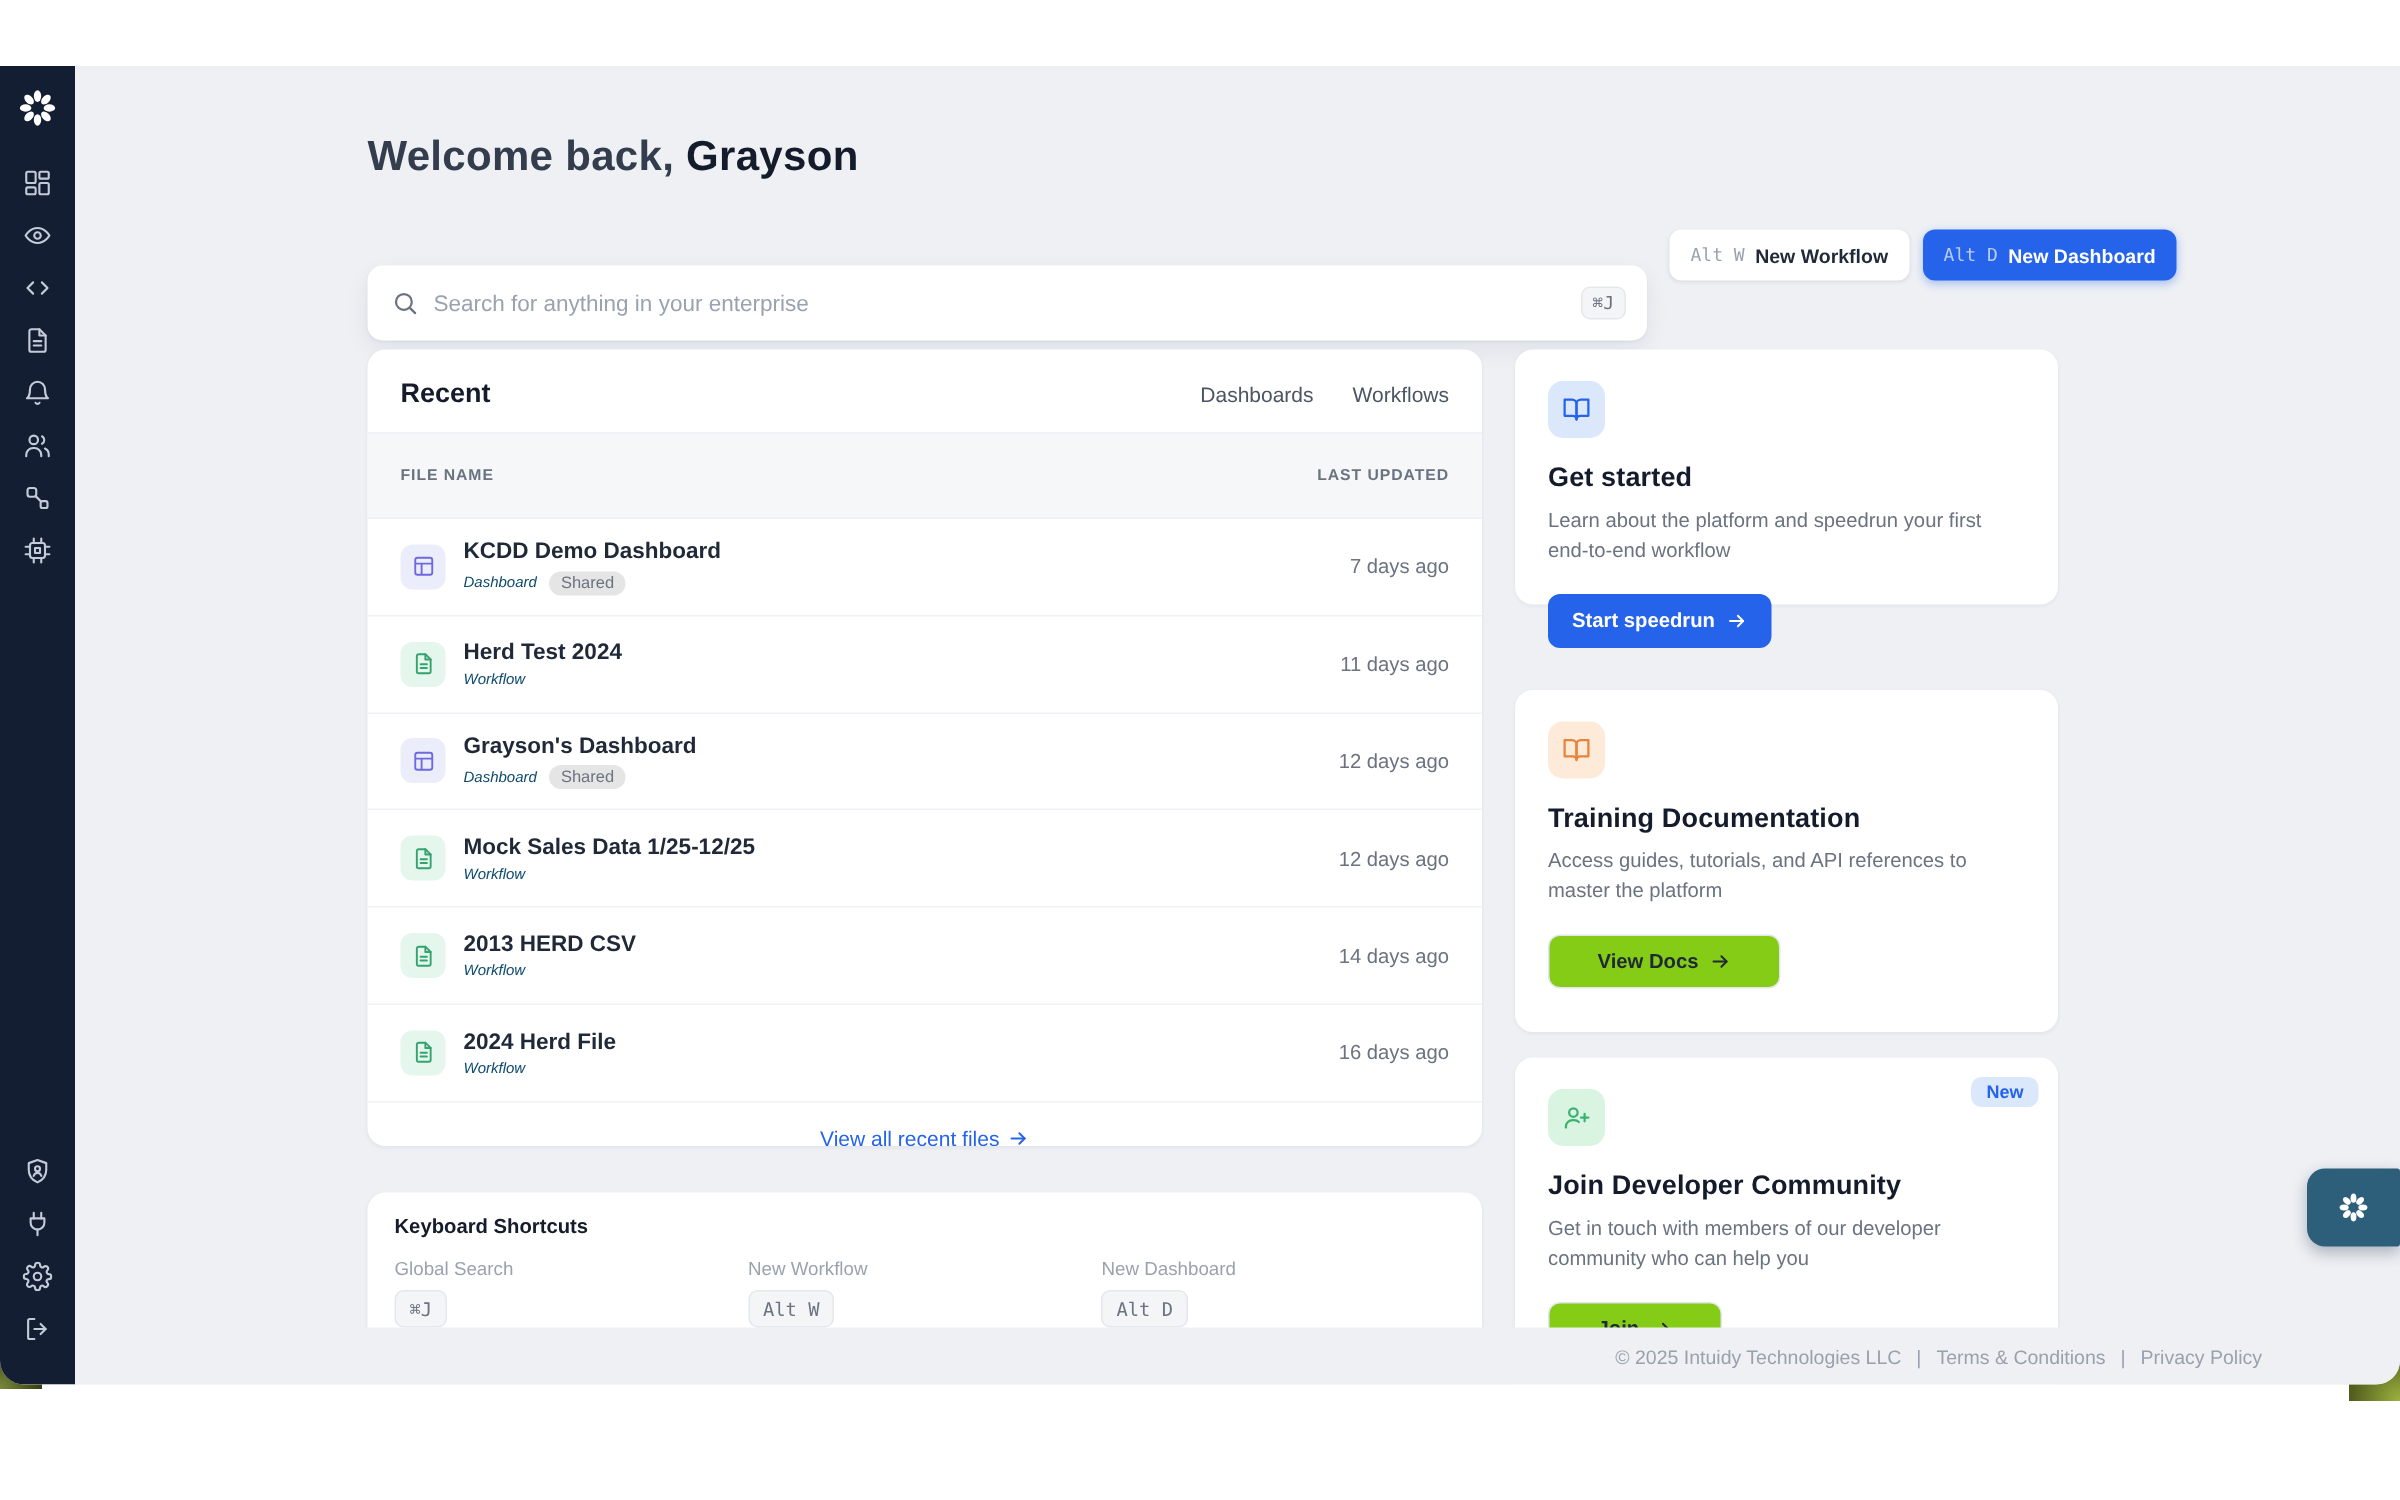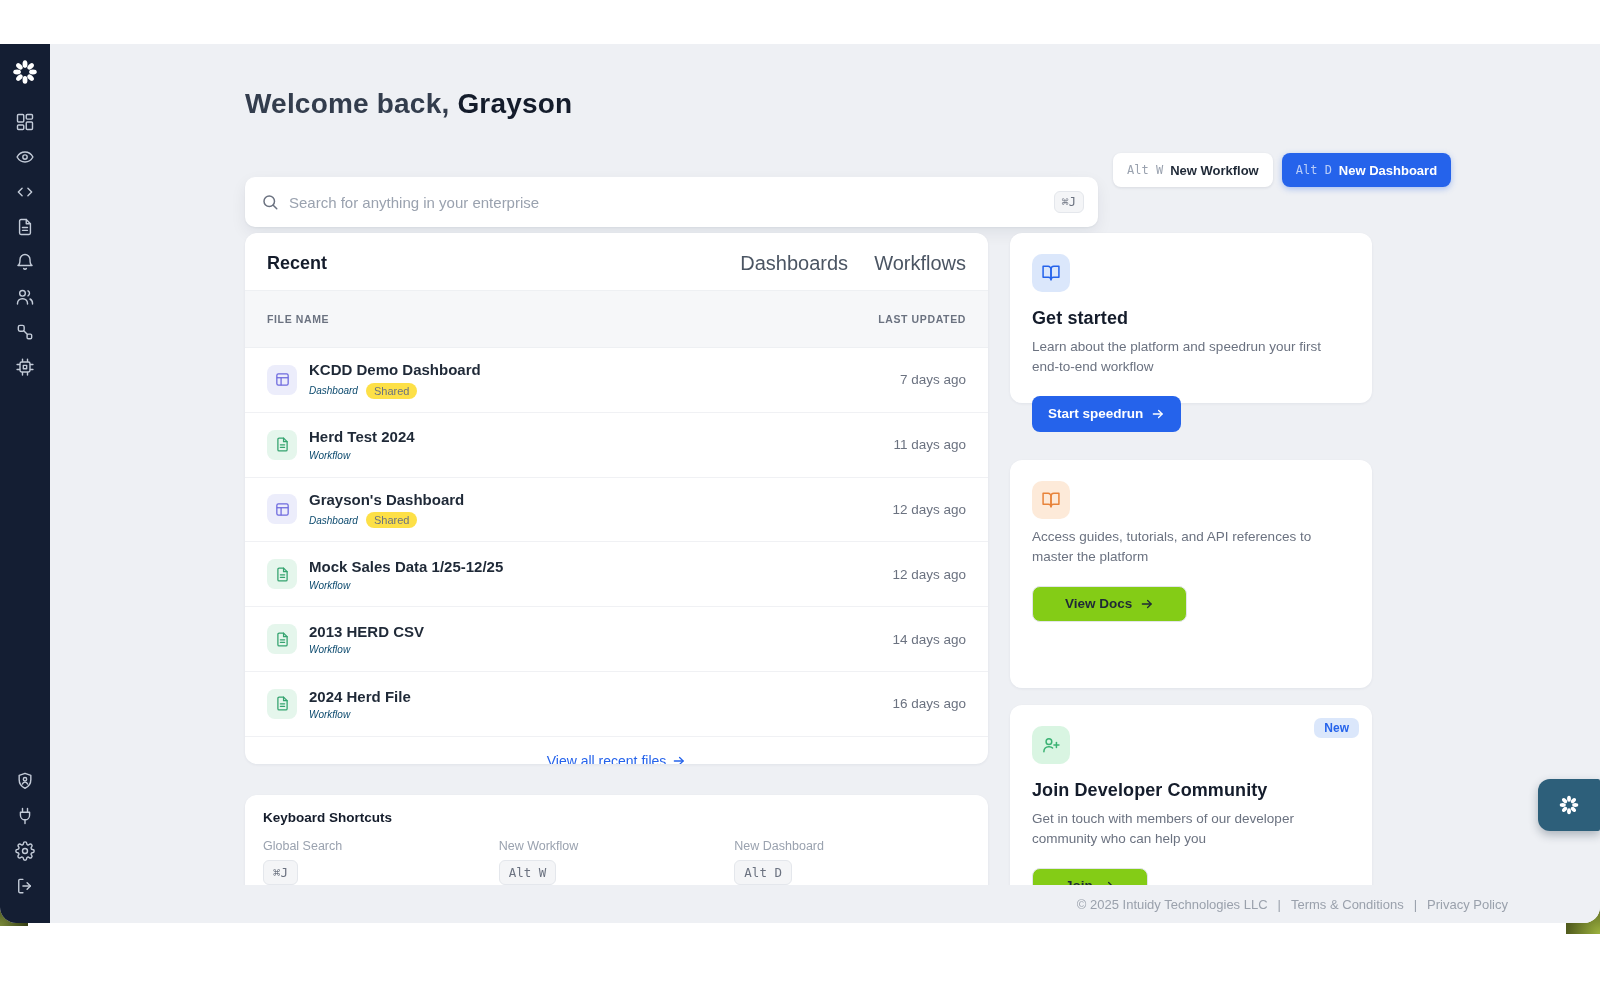--- a/index.html
+++ b/index.html
@@ -44,35 +44,35 @@
   .btn-white .kbd-lite { color:#9aa2af; font-weight:400; font-family:"DejaVu Sans Mono","Liberation Mono",monospace; font-size:12px; }
   .btn-blue { background:#2563eb; color:#ffffff; font-weight:600; box-shadow:0 2px 6px rgba(37,99,235,.35); }
   .btn-blue .kbd-lite { color:#b9cdf8; font-weight:400; font-family:"DejaVu Sans Mono","Liberation Mono",monospace; font-size:12px; }
 
   
   .card { background:#fff; border-radius:12px; box-shadow:0 1px 3px rgba(20,30,60,.06); }
   .recent { position:absolute; left:245px; top:189px; width:743px; height:531px; overflow:hidden; }
   .recent-head { display:flex; align-items:center; justify-content:space-between; padding:19px 22px 15px;gap:36px; }
   .recent-title { font-size:18px; font-weight:700; color:#141c2b; }
   .recent-tabs { display:flex; gap:26px; }
-  .recent-tab { font-size:20px; color:#4b5563; cursor:pointer; }
+  .recent-tab { font-size:14px; color:#4b5563; cursor:pointer; }
   .thead { display:flex; justify-content:space-between; align-items:center; background:#f6f7f9;
            border-top:1px solid #eef0f3; border-bottom:1px solid #eef0f3; padding:22px 22px; }
   .th { font-size:10.5px; letter-spacing:.06em; font-weight:700; color:#6b7280; }
   .rowlist { }
   .frow { display:flex; align-items:center; height:64.8px; padding:0 22px; border-bottom:1px solid #f0f1f4; cursor:pointer; }
   .ficon { width:30px; height:30px; border-radius:8px; display:flex; align-items:center; justify-content:center; flex:0 0 auto; }
   .ficon svg { width:17px; height:17px; }
   .ficon.dash { background:#ecedfb; color:#6e6ade; }
   .ficon.flow { background:#e5f6ec; color:#34a36f; }
   .fmeta { margin-left:12px; min-width:0; }
   .fname { font-size:15px; font-weight:600; color:#1f2937; line-height:1.25; }
   .fsub { display:flex; align-items:center; gap:8px; margin-top:3px; }
   .ftype { font-size:10px; color:#0c4a6e;font-style:italic; }
-  .fbadge { font-size:11px; color:#6b7280; background:#fde047; border-radius:999px; padding:2px 8px; }
+  .fbadge { font-size:11px; color:#6b7280; background:#e5e5e5; border-radius:999px; padding:2px 8px; }
   .fdate { margin-left:auto; font-size:13.5px; color:#6b7280; white-space:nowrap; }
   .viewall-row { display:flex; align-items:center; justify-content:center; height:49px; }
   .viewall { display:inline-flex; align-items:center; gap:6px; color:#2563eb; font-size:14px; font-weight:500; cursor:pointer; }
   .viewall svg { width:14px; height:14px; }
 
   
   .shortcuts { position:absolute; left:245px; top:751px; width:743px; height:118px; padding:15px 18px; }
   .sc-title { font-size:13.5px; font-weight:700; color:#141c2b; }
   .sc-grid { display:flex; margin-top:14px; }
   .sc-item { width:240px; }
@@ -435,20 +435,21 @@
       </div>
     </section>
 
     <section class="card rcard card-training">
       <div class="icon-tile tile-orange">
         <svg viewBox="0 0 24 24" fill="none" stroke="currentColor" stroke-width="1.8" stroke-linecap="round" stroke-linejoin="round">
           <path d="M2.5 4h6a3.5 3.5 0 0 1 3.5 3.5V20a3 3 0 0 0-3-3h-6.5z"></path>
           <path d="M21.5 4h-6A3.5 3.5 0 0 0 12 7.5V20a3 3 0 0 1 3-3h6.5z"></path>
         </svg>
       </div>
+      <h3>Training Documentation</h3>
       <p>Access guides, tutorials, and API references to master the platform</p>
       <div class="cta">
         <button class="cta-outline">
           <span>View Docs</span>
           <svg viewBox="0 0 24 24" fill="none" stroke="currentColor" stroke-width="2.2" stroke-linecap="round" stroke-linejoin="round">
               <line x1="4" y1="12" x2="19" y2="12"></line>
               <polyline points="13 6 19 12 13 18"></polyline>
             </svg>
         </button>
       </div>

